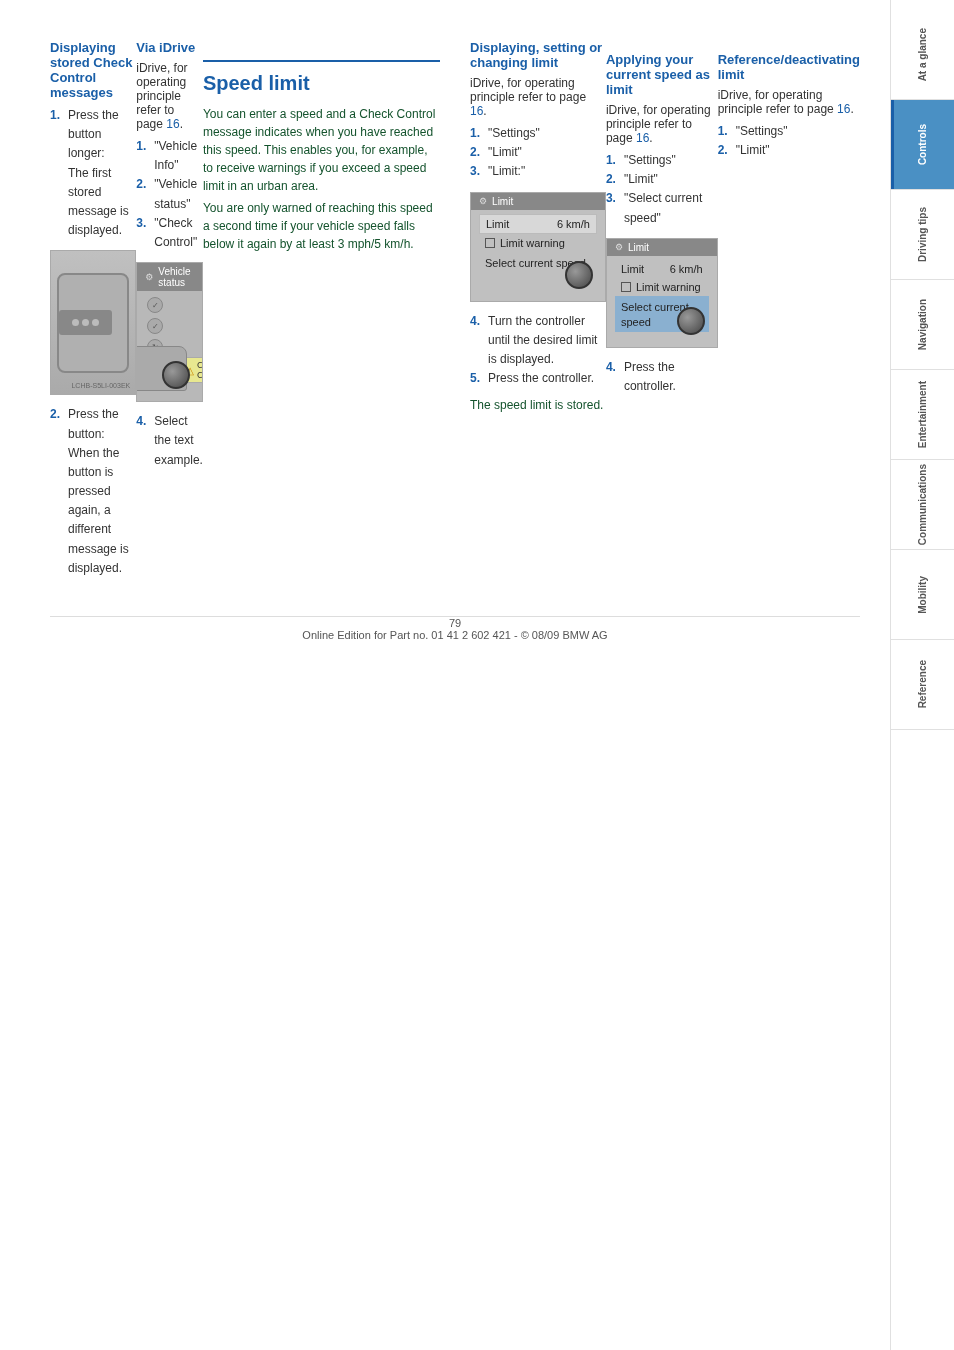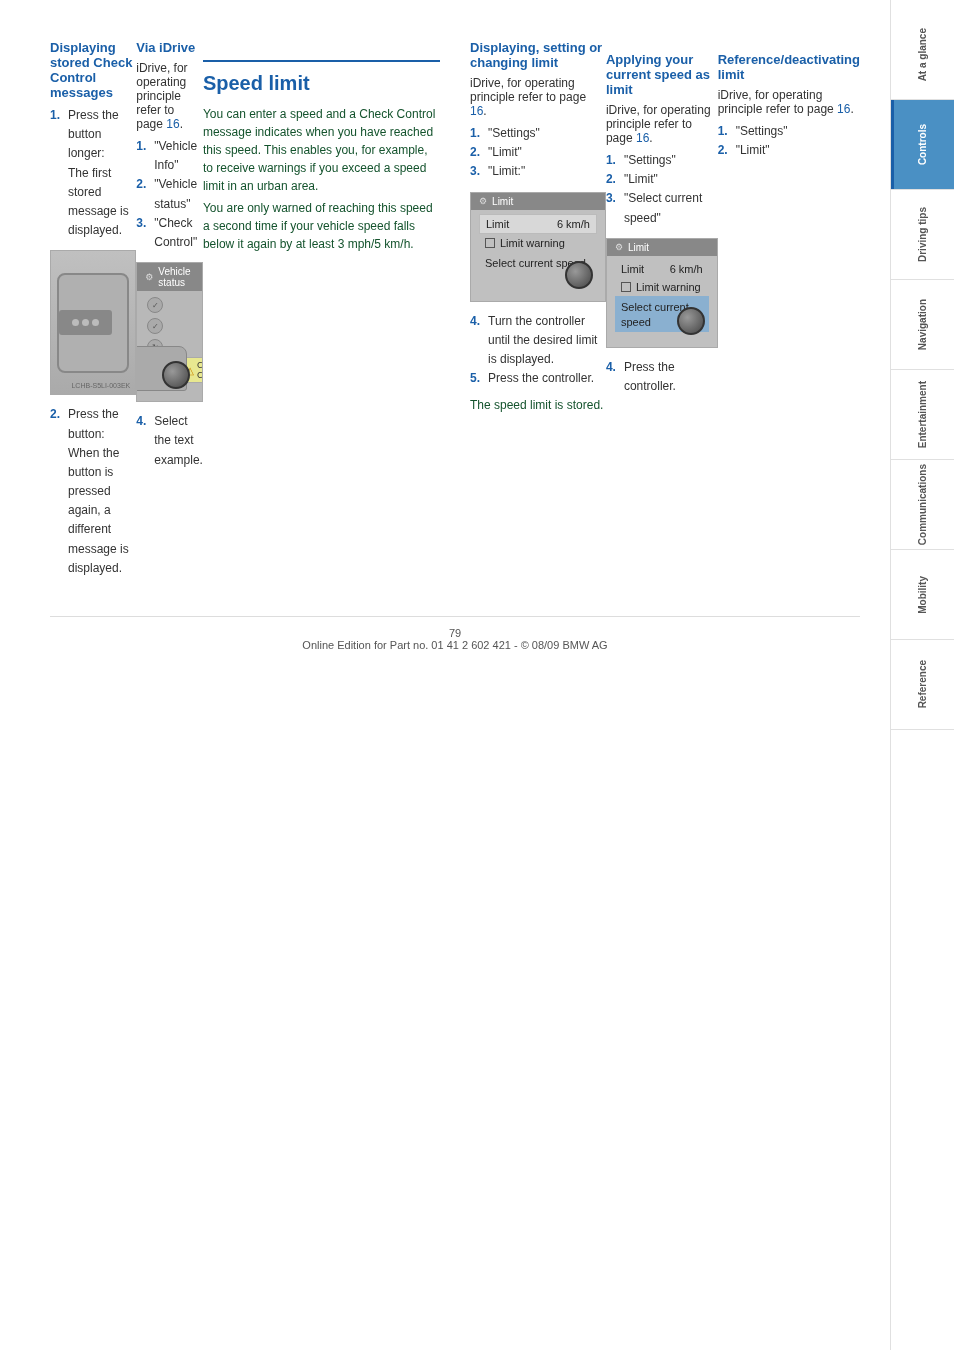--- a/index.html
+++ b/index.html
@@ -171,21 +171,20 @@
       padding-top: 10px;
     }
 
     
     .footer {
       text-align: center;
       font-size: 11px;
       color: #555;
       margin-top: 30px;
       border-top: 1px solid #ddd;
-      padding-top: 10px;
     }
 
     
     .car-mockup {
       width: 100%;
       height: 100%;
       background: linear-gradient(135deg, #bbb 0%, #ccc 40%, #b8b8b8 100%);
       display: flex;
       align-items: center;
       justify-content: center;

